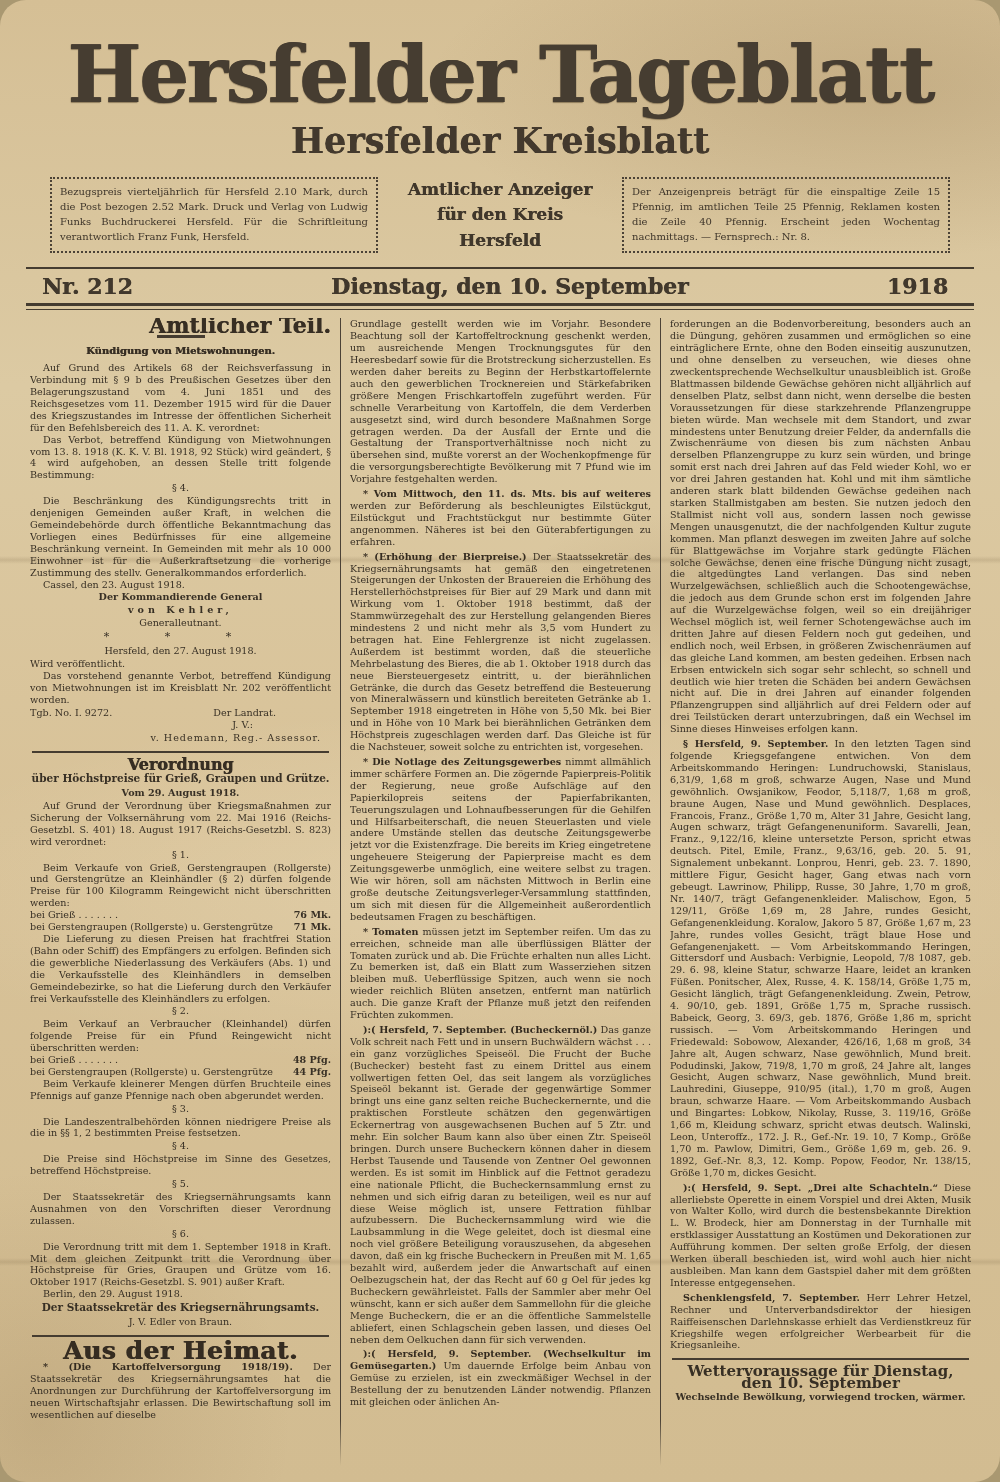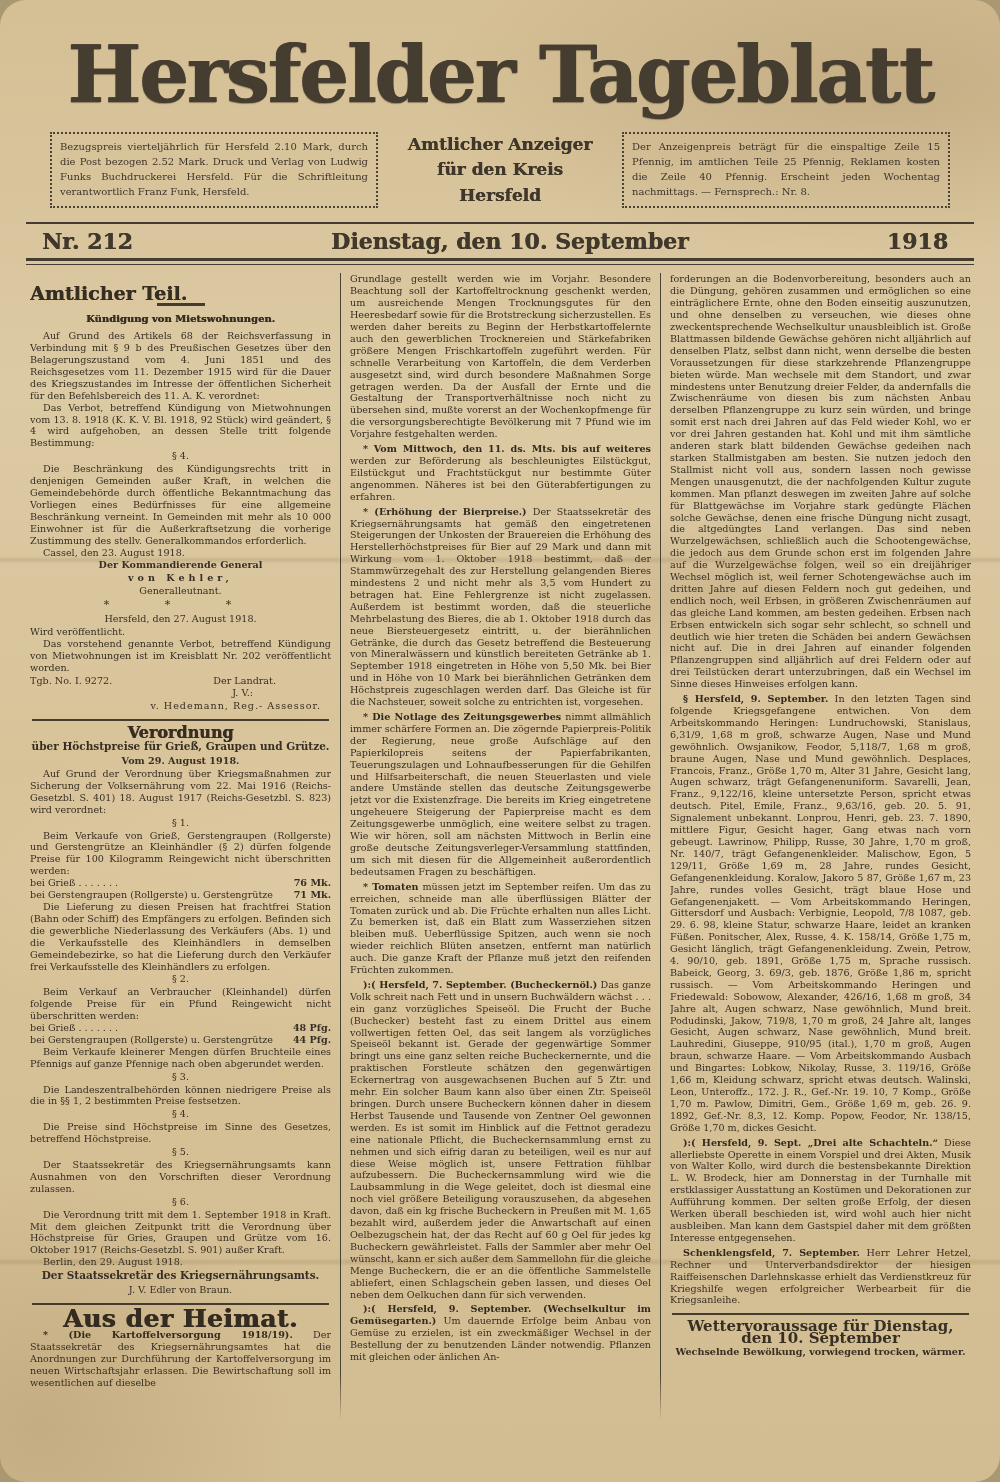--- a/index.html
+++ b/index.html
@@ -37,21 +37,21 @@
   .rule-bottom{margin:0 26px 0 26px;border-top:3px solid #453c30;border-bottom:1px solid #453c30;height:3px;}
   
   .columns{display:flex;margin:8px 28px 0 30px;height:1148px;overflow:hidden;}
   .col{width:301px;overflow:hidden;font-size:9.6px;line-height:11.9px;text-align:justify;
     hyphens:auto;-webkit-hyphens:auto;color:#372f24;}
   .col-rule{width:1px;background:linear-gradient(180deg,#4b4236 0%,#4b4236 96%,transparent);
     margin:0 9px;flex:none;}
   .col p{margin:0;text-indent:13px;}
   .col p.ni{text-indent:0;}
   .col p.mt{margin-top:3px;}
-  .st{font-size:19px;font-weight:bold;text-align:left;text-indent:0;margin:15px 0 0;
+  .st{font-size:22px;font-weight:bold;text-align:right;text-indent:0;margin:2px 0 0;
     color:#372e23;text-shadow:.4px 0 0 #372e23;}
   .st-rule{width:48px;height:3px;background:#453c30;margin:3px auto 7px auto;}
   .h3{font-size:10px;font-weight:bold;text-align:center;margin:2px 0 5px;color:#372e23;
     text-shadow:.4px 0 0 #372e23;}
   .h1{font-size:16px;font-weight:bold;text-align:center;margin:4px 0 2px;color:#372e23;
     text-shadow:.6px 0 0 #372e23;}
   .h1b{font-size:25px;font-weight:bold;text-align:center;margin:8px 0 4px;color:#352c21;
     text-shadow:.8px 0 0 #352c21;letter-spacing:.5px;}
   .h4{font-size:10.5px;font-weight:bold;text-align:center;margin:2px 0;}
   .cline{text-align:center;margin:1px 0;}
@@ -71,20 +71,21 @@
 </style>
 </head>
 <body>
 
 <div class="page">
   <div class="crease" style="top:556px"></div>
   <div class="crease" style="top:1258px"></div>
 
   <header class="masthead">
     <div class="nameplate">Hersfelder Tageblatt</div>
+    <div class="subname">Hersfelder Kreisblatt</div>
     <div class="notice-row">
       <div class="notice-box">Bezugspreis vierteljährlich für Hersfeld 2.10 Mark, durch die Post bezogen 2.52 Mark. Druck und Verlag von Ludwig Funks Buchdruckerei Hersfeld. Für die Schriftleitung verantwortlich Franz Funk, Hersfeld.</div>
       <div class="notice-center">
         <div>Amtlicher Anzeiger</div>
         <div>für den Kreis Hersfeld</div>
       </div>
       <div class="notice-box">Der Anzeigenpreis beträgt für die einspaltige Zeile 15 Pfennig, im amtlichen Teile 25 Pfennig, Reklamen kosten die Zeile 40 Pfennig. Erscheint jeden Wochentag nachmittags. — Fernsprech.: Nr. 8.</div>
     </div>
   </header>
 

